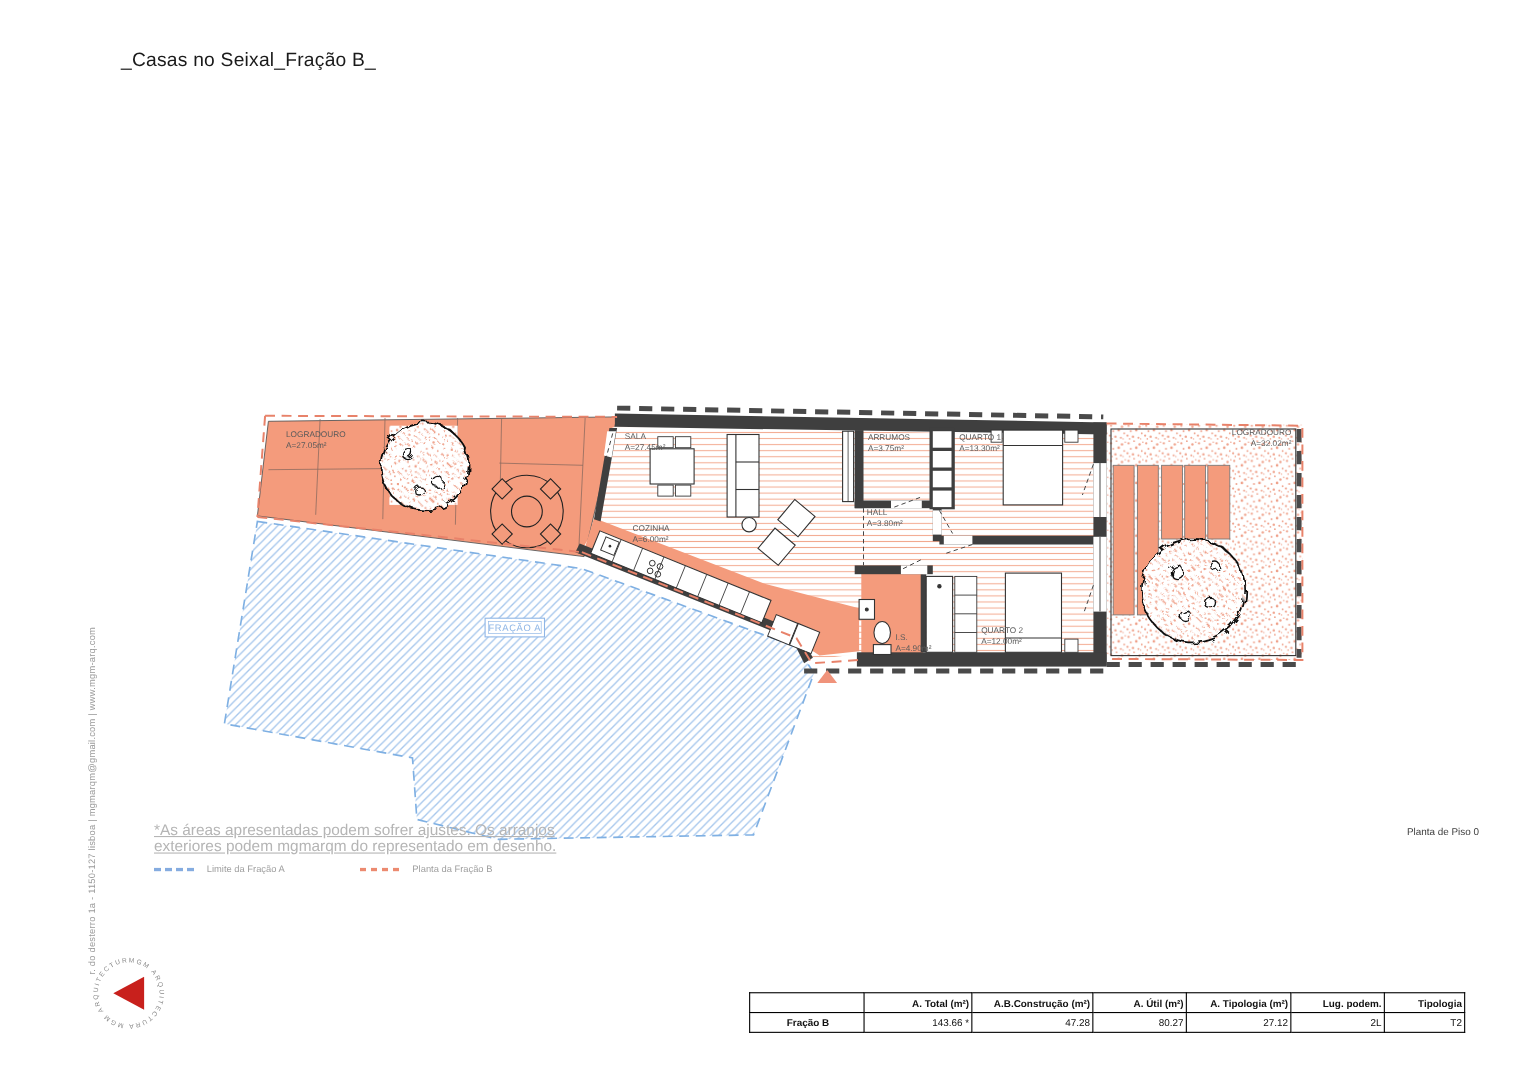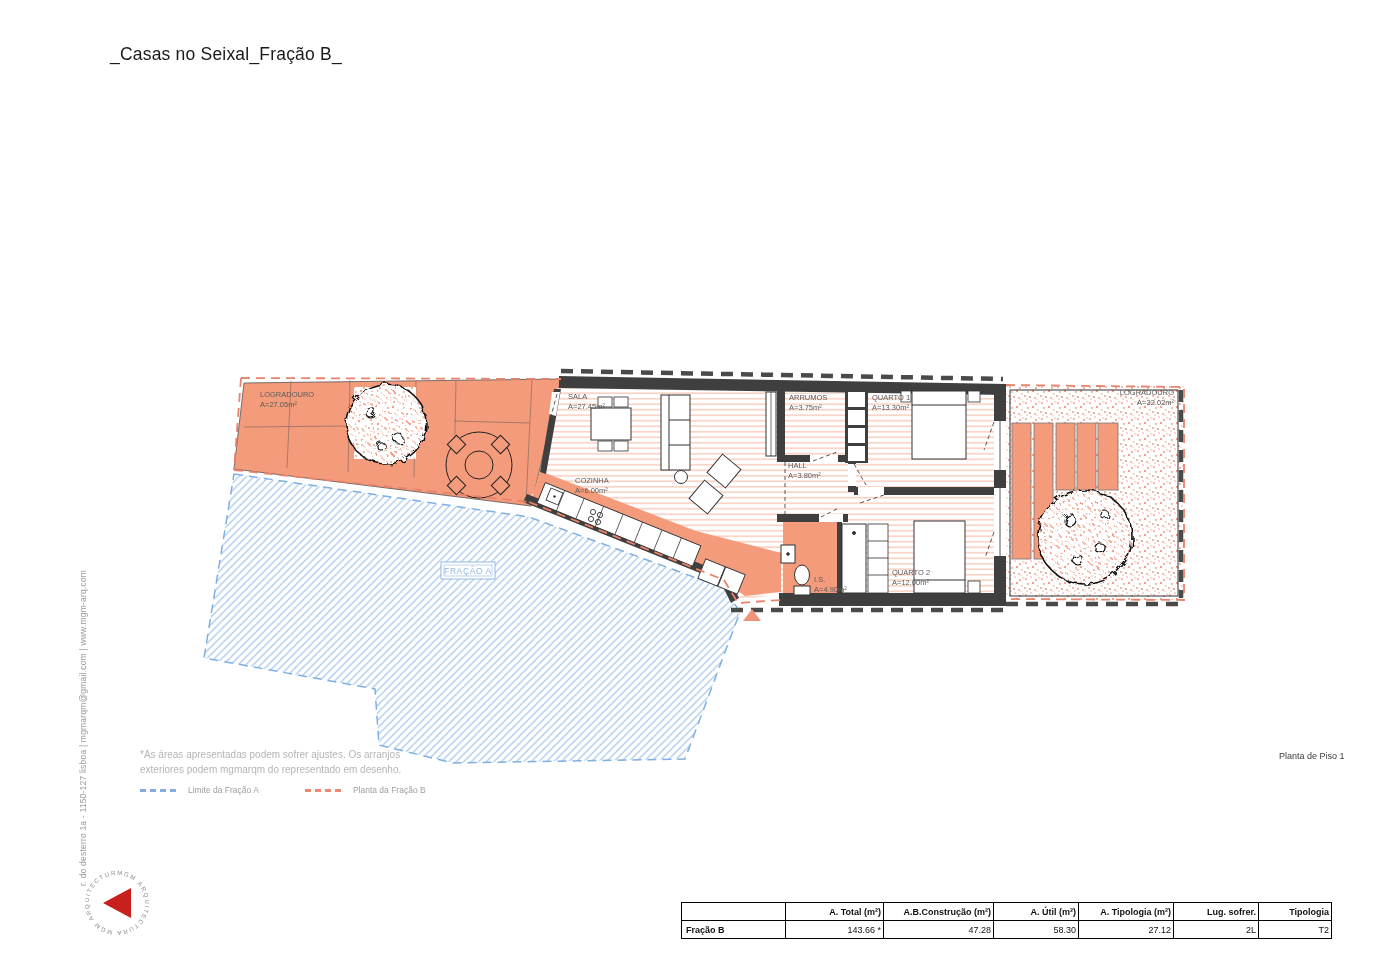--- a/index.html
+++ b/index.html
@@ -3,35 +3,35 @@
 <meta charset="utf-8">
 <style>
   html,body{margin:0;padding:0;background:#fff;}
   #sheet{position:relative;width:1382px;height:971px;background:#fff;overflow:hidden;
          font-family:"Liberation Sans",sans-serif;margin-left:48px;}
   #plan-svg{position:absolute;left:0;top:0;}
   .page-title{position:absolute;left:62px;top:44px;font-size:17.5px;color:#1a1a1a;letter-spacing:.2px;}
   .side-address{position:absolute;left:30px;top:556px;height:330px;writing-mode:vertical-rl;
          transform:rotate(180deg);font-size:8.5px;color:#9a9a9a;letter-spacing:.2px;white-space:nowrap;}
   .logo-wrap{position:absolute;left:33px;top:860px;width:72px;height:88px;}
-  .notes{position:absolute;left:92px;top:747px;font-size:10px;color:#b5b5b5;line-height:15px;}
-  .legend{position:absolute;left:92px;top:785px;display:flex;gap:46px;align-items:flex-end;}
+  .notes{position:absolute;left:92px;top:747px;font-size:14px;color:#b5b5b5;line-height:15px;text-decoration:underline;}
+  .legend{position:absolute;left:92px;top:785px;display:flex;gap:68px;align-items:flex-end;}
   .legend-item{display:flex;align-items:center;gap:8px;}
   .legend-swatch{width:40px;height:3px;}
   .legend-swatch.frA{background:repeating-linear-gradient(90deg,#85ACE0 0 6px,transparent 6px 10px);}
   .legend-swatch.frB{background:repeating-linear-gradient(90deg,#EC8A70 0 6px,transparent 6px 10px);}
   .legend-label{font-size:8.5px;color:#9e9e9e;}
   .drawing-title{position:absolute;left:1231px;top:751px;font-size:9px;color:#3c3c3c;}
   .areas-table{position:absolute;left:633px;top:902px;border-collapse:collapse;table-layout:fixed;
          font-size:9px;color:#111;}
   .areas-table td,.areas-table th{border:1px solid #000;height:17px;padding:0 2px;overflow:hidden;white-space:nowrap;}
   .areas-table{border:1.5px solid #000;}
   .areas-table th{font-weight:bold;text-align:right;}
   .areas-table td{text-align:right;}
-  .areas-table td.rowhead{text-align:left;font-weight:bold;padding-left:4px;}
+  .areas-table td.rowhead{text-align:center;font-weight:bold;padding-left:4px;}
   svg text{font-family:"Liberation Sans",sans-serif;}
 </style>
 </head>
 <body>
 
 <div id="sheet">
 
   <div class="page-title">_Casas no Seixal_Fração B_</div>
 
   <div class="side-address">r. do desterro 1a - 1150-127 lisboa | mgmarqm@gmail.com | www.mgm-arq.com</div>
@@ -308,47 +308,47 @@
     <div class="legend-item">
       <span class="legend-swatch frA"></span>
       <span class="legend-label">Limite da Fração A</span>
     </div>
     <div class="legend-item">
       <span class="legend-swatch frB"></span>
       <span class="legend-label">Planta da Fração B</span>
     </div>
   </div>
 
-  <div class="drawing-title">Planta de Piso 1</div>
+  <div class="drawing-title">Planta de Piso 0</div>
 
   <table class="areas-table">
     <colgroup>
       <col style="width:104px">
         <col style="width:98px">
         <col style="width:110px">
       <col style="width:85px">
         <col style="width:95px">
         <col style="width:85px">
         <col style="width:73px">
     </colgroup>
     <tbody>
         <tr>
       <th></th>
       <th>A. Total (m²)</th>
       <th>A.B.Construção (m²)</th>
       <th>A. Útil (m²)</th>
       <th>A. Tipologia (m²)</th>
-      <th>Lug. sofrer.</th>
+      <th>Lug. podem.</th>
       <th>Tipologia</th>
     </tr>
     <tr>
       <td class="rowhead">Fração B</td>
       <td>143.66 *</td>
       <td>47.28</td>
-      <td>58.30</td>
+      <td>80.27</td>
       <td>27.12</td>
       <td>2L</td>
       <td>T2</td>
     </tr>
   </tbody>
     </table>
 
 </div>
 
 </body></html>

